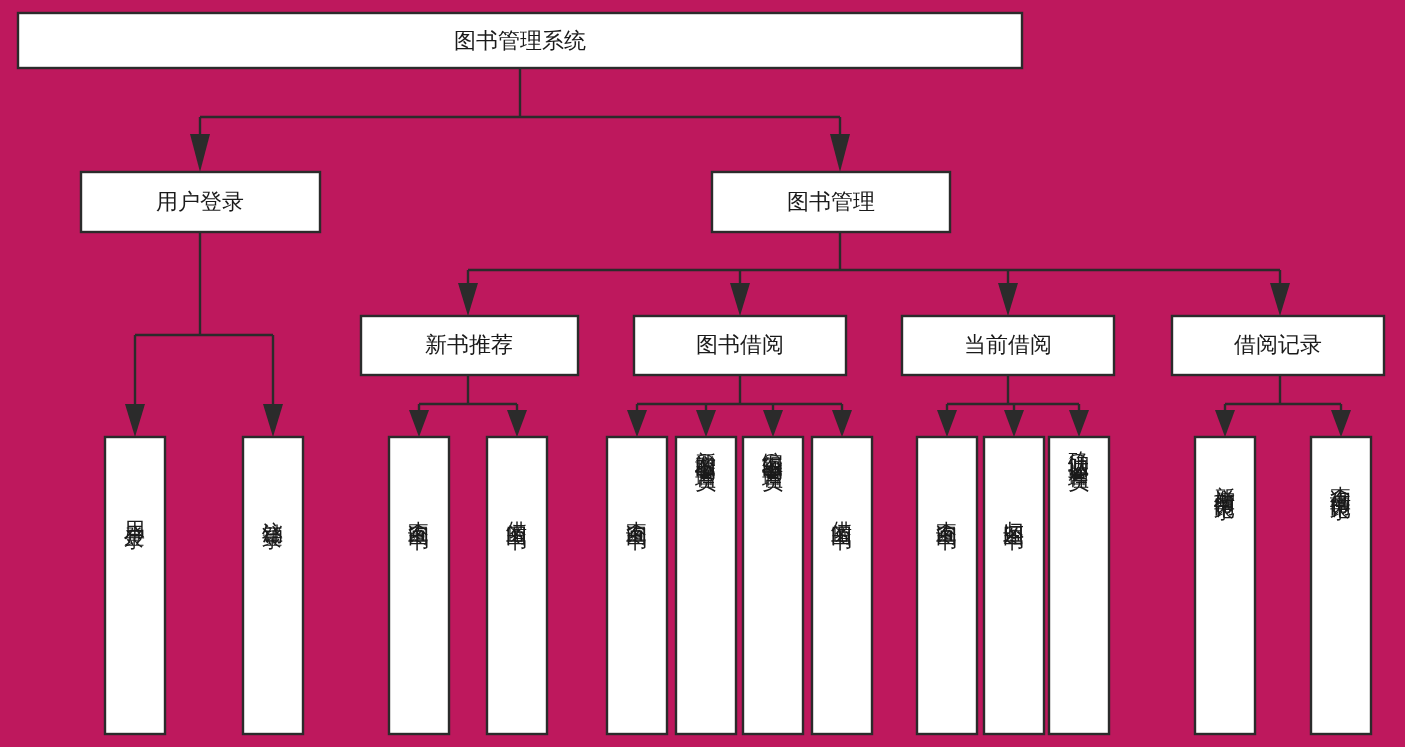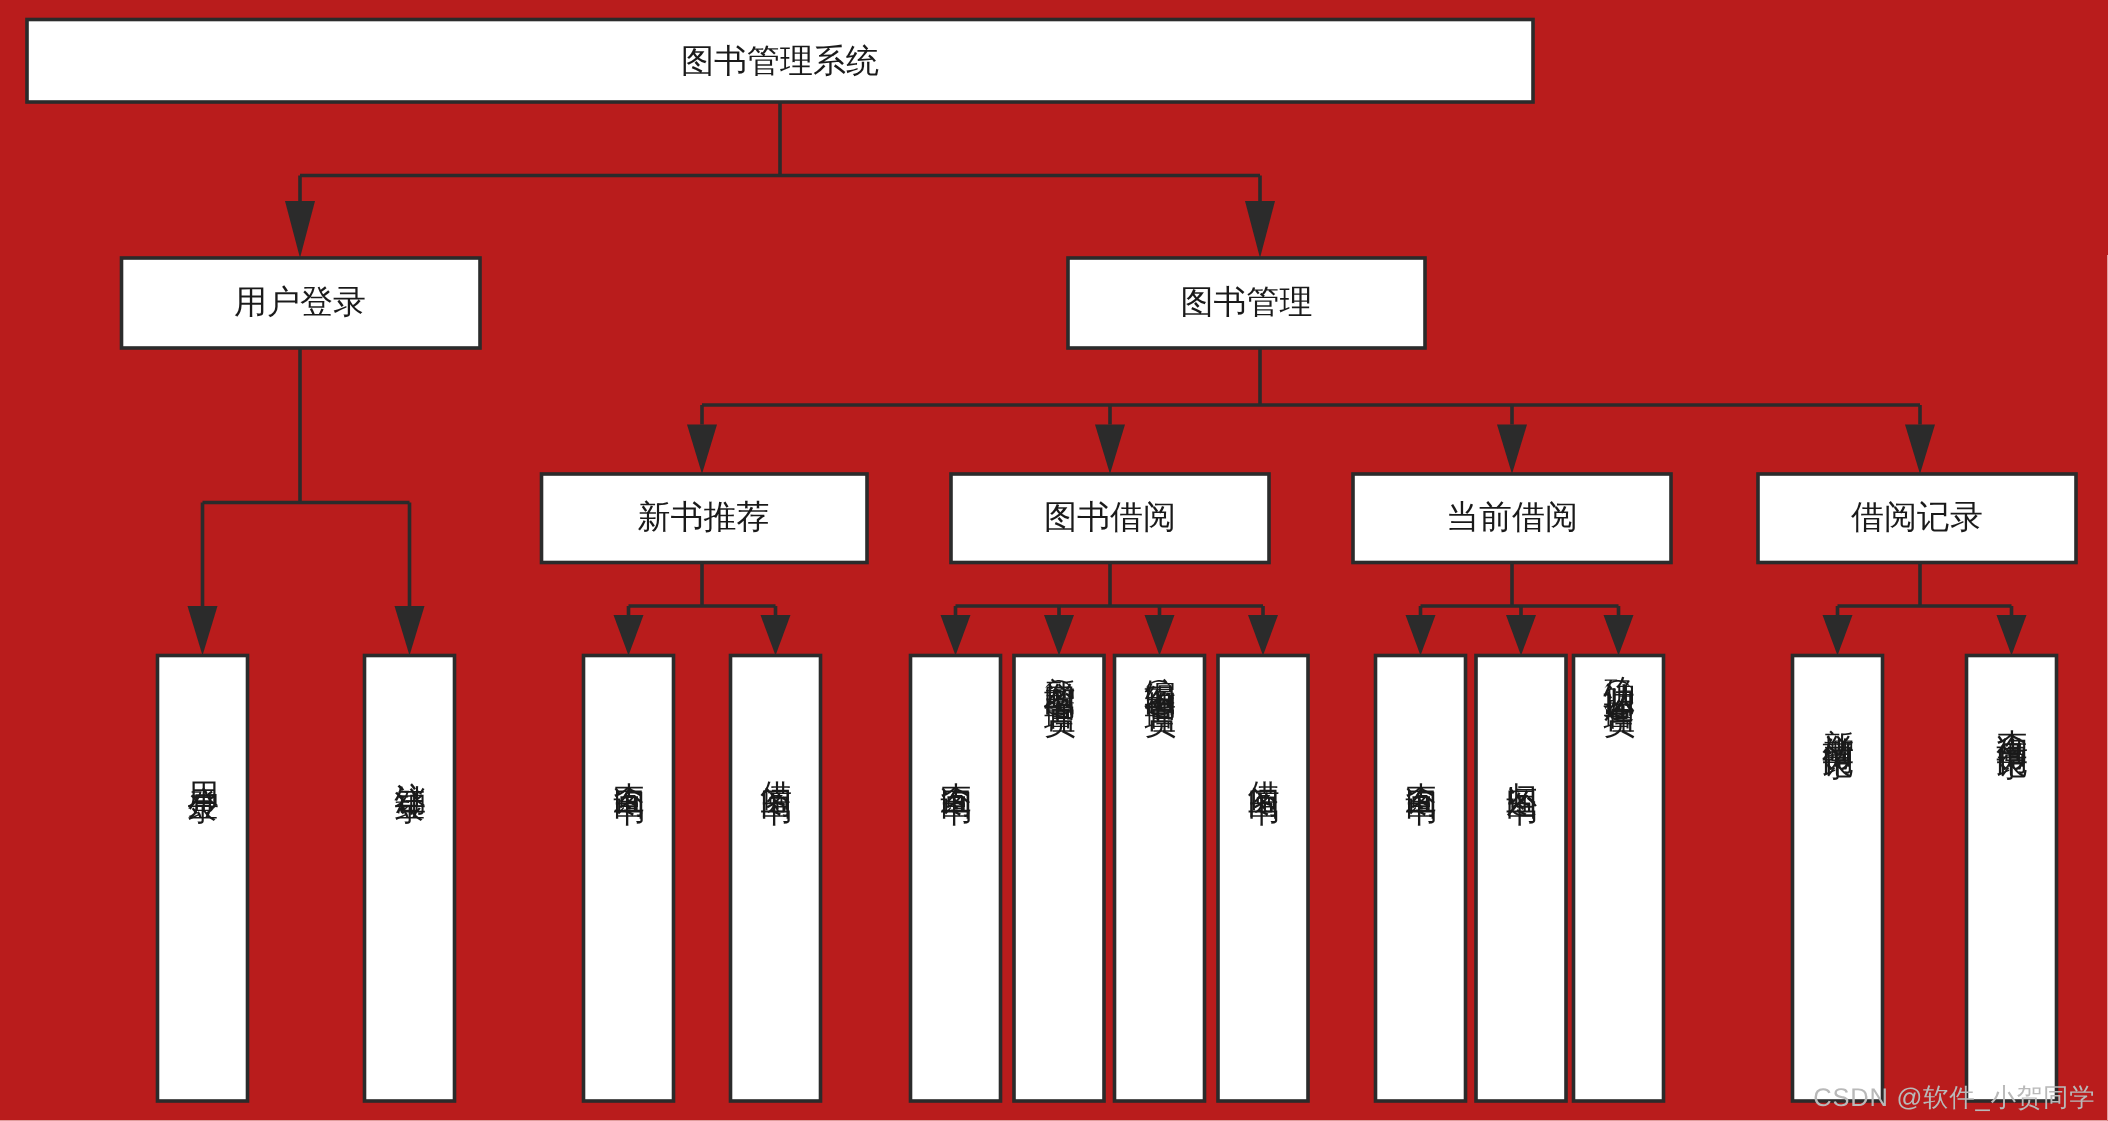--- a/index.html
+++ b/index.html
@@ -7,21 +7,21 @@
     padding: 0;
     background: #ffffff;
   }
   body {
     font-family: "Liberation Sans", "DejaVu Sans", sans-serif;
   }
   #diagram-root {
     position: relative;
     width: 1405px;
     height: 747px;
-    background: #b91c1c;
+    background: #be185d;
     overflow: hidden;
   }
   svg.diagram-canvas {
     position: absolute;
     top: 0;
     left: 0;
     width: 1405px;
     height: 747px;
   }
   .node-box {
@@ -229,15 +229,14 @@
       <rect class="node-box" x="1195" y="437" width="60" height="297"></rect>
       <text class="node-label-v" x="1225" y="478" text-anchor="middle">新增借阅记录</text>
     </g>
     <g>
       <rect class="node-box" x="1311" y="437" width="60" height="297"></rect>
       <text class="node-label-v" x="1341" y="478" text-anchor="middle">查询借阅记录</text>
     </g>
 
   </svg>
 
-  <div class="watermark-text">CSDN @软件_小贺同学</div>
 
 </div>
 
 </body></html>

